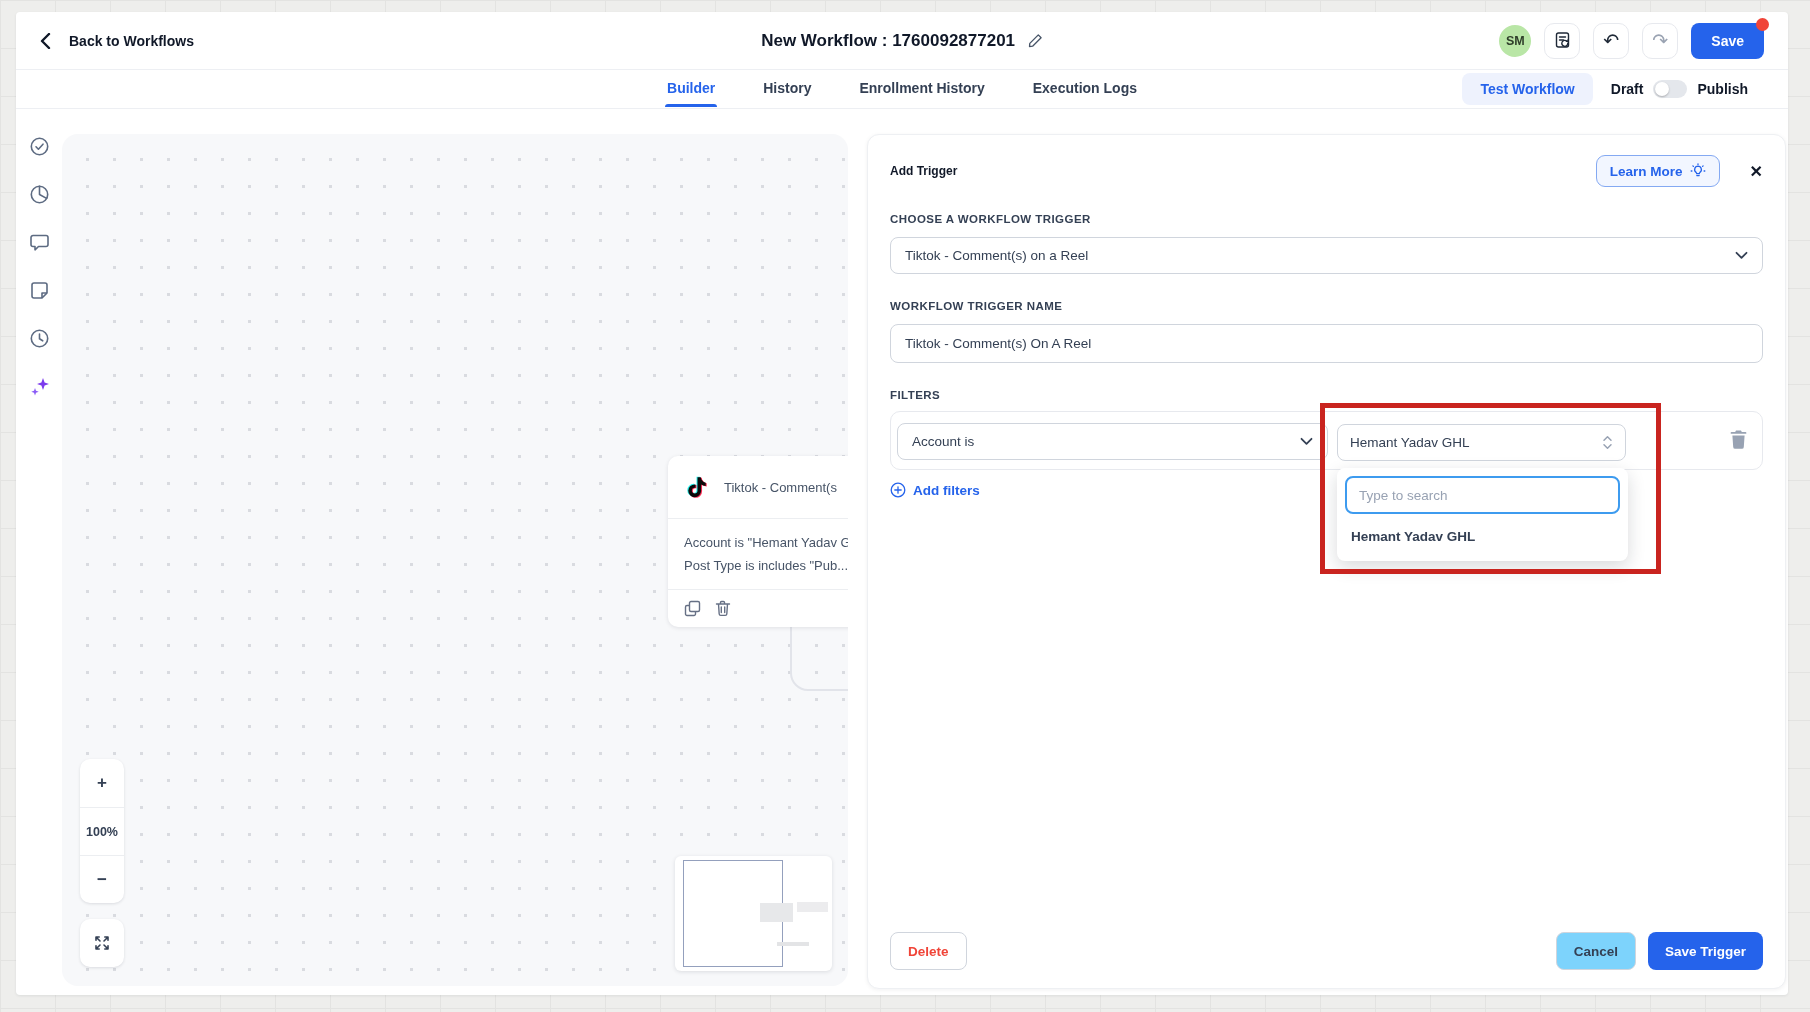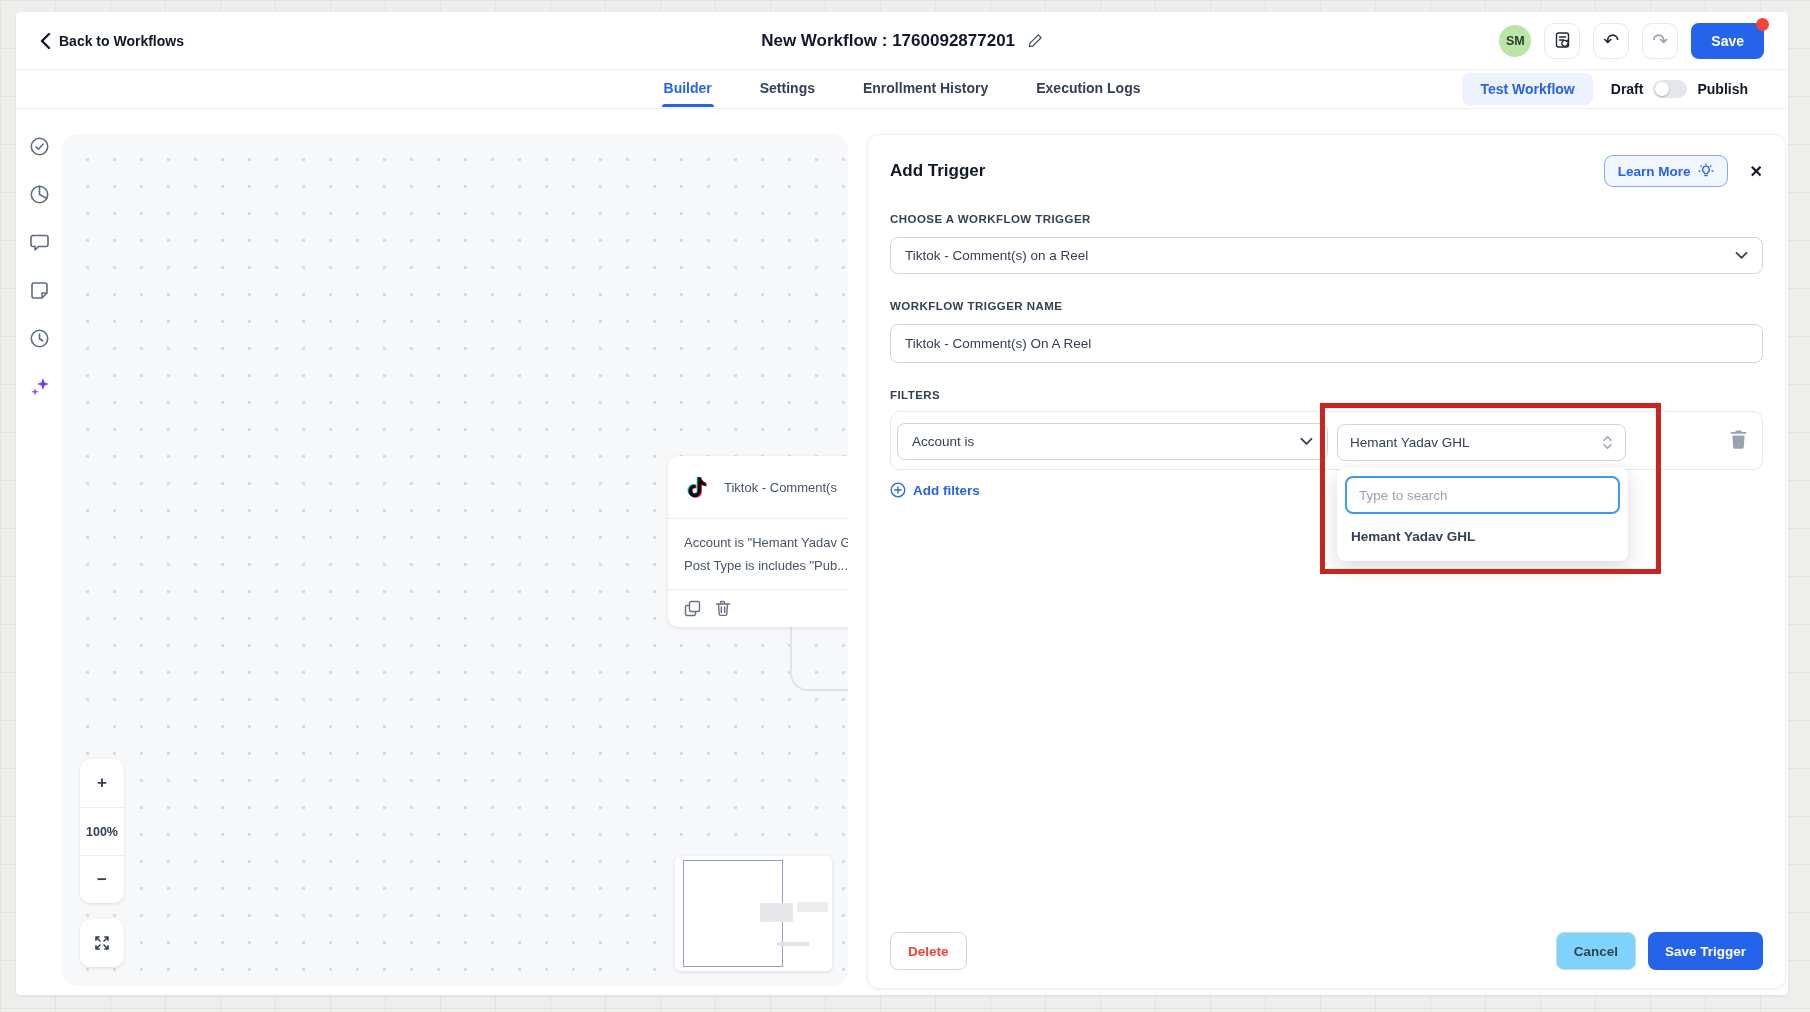--- a/index.html
+++ b/index.html
@@ -17,21 +17,21 @@
   }
   .app {
     position:absolute; left:16px; top:12px; width:1772px; height:983px;
     background:#ffffff; border-radius:4px; box-shadow:0 1px 3px rgba(16,24,40,.08);
   }
   
   .header {
     height:58px; display:flex; align-items:center; padding:0 24px;
     border-bottom:1px solid #edeff3; position:relative;
   }
-  .back { display:flex; align-items:center; gap:8px; cursor:pointer; }
+  .back { display:flex; align-items:center; gap:18px; cursor:pointer; }
   .back-label { font-size:14px; font-weight:700; color:#101828; }
   .wf-title {
     position:absolute; left:0; right:0; text-align:center; pointer-events:none;
     font-size:17px; font-weight:700; color:#101828;
   }
   .wf-title .edit-ic { pointer-events:auto; }
   .hdr-right { margin-left:auto; display:flex; align-items:center; gap:13px; }
   .avatar {
     width:32px; height:32px; border-radius:50%; background:#b9e6a6;
     display:flex; align-items:center; justify-content:center;
@@ -125,22 +125,22 @@
   .mini-block2 { position:absolute; left:122px; top:46px; width:31px; height:10px; background:#ececee; }
   .mini-bar    { position:absolute; left:102px; top:86px; width:32px; height:4px; background:#e3e4e6; }
   
   .panel {
     position:absolute; left:851px; top:24px; width:919px; height:855px;
     background:#fff; border:1px solid #eef0f3; border-radius:12px;
     box-shadow:0 1px 4px rgba(16,24,40,.06);
     padding:20px 22px 18px; display:flex; flex-direction:column;
   }
   .panel-head { display:flex; align-items:center; }
-  .panel-title { font-size:17px; font-weight:600; color:#101828; }
-  .panel-head-right { margin-left:auto; display:flex; align-items:center; gap:22px; }
+  .panel-title { font-size:12px; font-weight:600; color:#101828; }
+  .panel-head-right { margin-left:auto; display:flex; align-items:center; gap:30px; }
   .learn-more {
     display:flex; align-items:center; gap:7px; border:1px solid #84a9f2; background:#f2f6ff;
     color:#2563eb; font-size:13.5px; font-weight:700; border-radius:9px;
     padding:7px 13px; cursor:pointer;
   }
   .close-x { font-size:16px; color:#101828; cursor:pointer; font-weight:600; }
   .panel-desc { margin-top:11px; font-size:13.5px; color:#475467; }
   .sec-label { margin-top:26px; font-size:11.5px; font-weight:700; letter-spacing:.45px; color:#344054; }
   .select {
     margin-top:12px; height:37px; border:1px solid #d0d5dd; border-radius:8px;
@@ -247,21 +247,21 @@
       <button class="save-btn">
         <span>Save</span>
         <span class="save-dot"></span>
       </button>
     </div>
   </div>
 
   <div class="tabbar">
     <div class="tabs">
       <div class="tab active">Builder</div>
-      <div class="tab">Settings</div>
+      <div class="tab">History</div>
       <div class="tab">Enrollment History</div>
       <div class="tab">Execution Logs</div>
     </div>
     <div class="tabbar-right">
       <div class="test-wf">Test Workflow</div>
       <div class="draft-pub">
         <span>Draft</span>
         <div class="toggle">
             <div class="knob"></div>
           </div>

